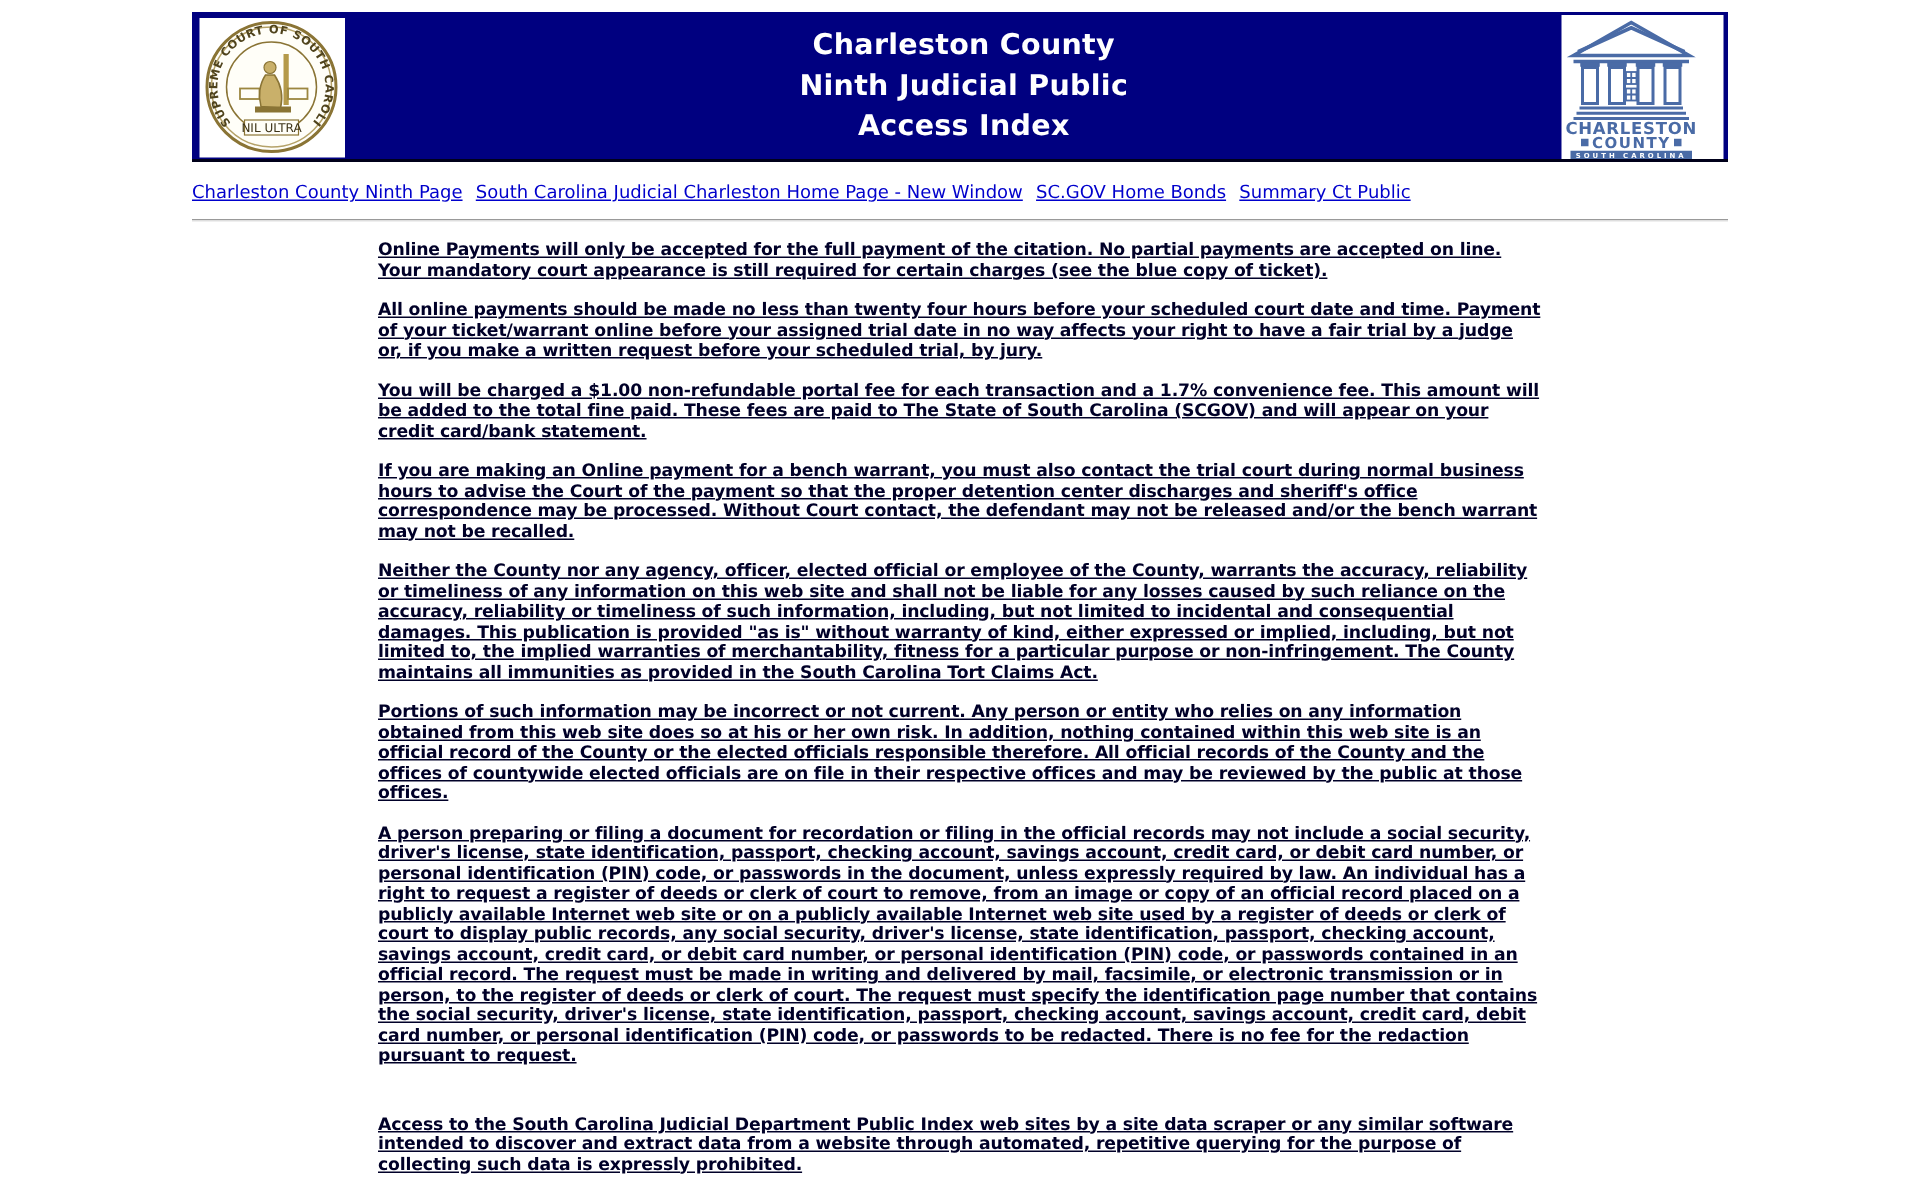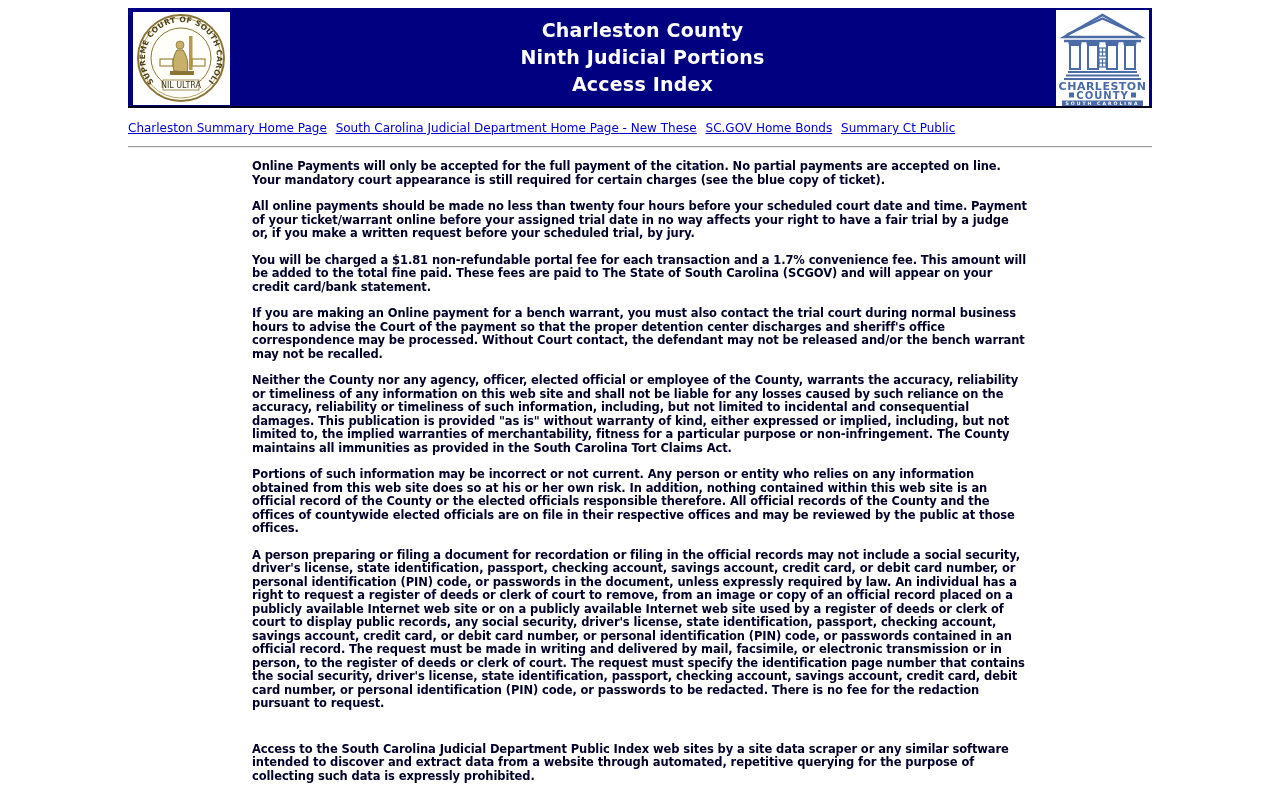--- a/index.html
+++ b/index.html
@@ -14,21 +14,21 @@
   
   .header-band {
     position: relative; height: 100px;
     background: #000080;
     border-bottom: 2px solid #00001a;
   }
   .logo-box {
     position: absolute; background: #ffffff; overflow: hidden;
   }
   .logo-left  { left: 5px;  top: 4px; width: 97px; height: 93px; }
-  .logo-right { right: 3px; top: 2px; width: 93px; height: 96px; }
+  .logo-right { right: 3px; top: 2px; width: 108px; height: 96px; }
   .title-block {
     position: absolute; left: 110px; right: 105px; top: 0; bottom: 0;
     display: flex; flex-direction: column; justify-content: center; align-items: center;
   }
   .title-line {
     color: #ffffff; font-weight: bold; font-size: 19px; line-height: 27px;
     text-align: center; letter-spacing: 0.2px;
   }
 
   
@@ -39,21 +39,21 @@
     margin: 10px 0 0 0; border: none; height: 2px;
     border-top: 1px solid #999999; border-bottom: 1px solid #efefef;
   }
 
   
   .main-text {
     width: 776px; margin: 12px auto 0 auto;
     font-size: 11.5px; font-weight: bold; line-height: 13.5px;
     color: #000028; letter-spacing: -0.1px;
   }
-  .main-text p { margin: 0 0 13px 0; }
+  .main-text p { margin: 0 0 13px 0; text-decoration: underline; }
   .main-text p.gap-lg { margin-top: 32px; }
 
   svg text { font-family: "DejaVu Sans", sans-serif; }
 </style>
 </head>
 <body>
 
 <div class="container">
 
   <div class="header-band">
@@ -76,21 +76,21 @@
           <path d="M44 38 C40 44 39 52 41 59 L54 60 C56 52 54 44 50 38 Z" fill="#c9b06a" stroke="#8a7435" stroke-width="1"></path>
           <rect x="37" y="59" width="24" height="4" fill="#8a7435"></rect>
         </g>
         <rect x="30" y="68" width="36" height="10" fill="#fffef8" stroke="#8a7435" stroke-width="0.8"></rect>
         <text x="48" y="76" text-anchor="middle" font-size="8" fill="#3d3318">NIL ULTRA</text>
       </svg>
     </div>
 
     <div class="title-block">
       <div class="title-line">Charleston County</div>
-      <div class="title-line">Ninth Judicial Portions</div>
+      <div class="title-line">Ninth Judicial Public</div>
       <div class="title-line">Access Index</div>
     </div>
 
     <div class="logo-box logo-right">
       <svg width="93" height="96" viewBox="0 0 93 96">
         <g stroke="#4a6ba6" fill="none" stroke-width="2.4">
           <path d="M 8 27 L 46.5 5 L 85 27 Z"></path>
           <path d="M 11 24.5 L 46.5 8.5 L 82 24.5"></path>
           <line x1="8" y1="31" x2="85" y2="31"></line>
         </g>
@@ -123,32 +123,32 @@
         <rect x="13" y="82.5" width="5" height="5" fill="#4a6ba6"></rect>
         <rect x="75" y="82.5" width="5" height="5" fill="#4a6ba6"></rect>
         <text x="46.5" y="88.5" text-anchor="middle" font-size="10" font-weight="bold" fill="#4a6ba6" letter-spacing="1">COUNTY</text>
         <rect x="6" y="90.5" width="81" height="5.5" fill="#4a6ba6"></rect>
         <text x="46.5" y="95" text-anchor="middle" font-size="4.6" font-weight="bold" fill="#ffffff" letter-spacing="2">SOUTH CAROLINA</text>
       </svg>
     </div>
   </div>
 
   <div class="nav-row">
-    <a href="#">Charleston Summary Home Page</a>
-    <a href="#">South Carolina Judicial Department Home Page - New These</a>
+    <a href="#">Charleston County Ninth Page</a>
+    <a href="#">South Carolina Judicial Charleston Home Page - New Window</a>
     <a href="#">SC.GOV Home Bonds</a>
     <a href="#">Summary Ct Public</a>
   </div>
 
   <hr class="divider">
 
   <div class="main-text">
     <p>Online Payments will only be accepted for the full payment of the citation. No partial payments are accepted on line. Your mandatory court appearance is still required for certain charges (see the blue copy of ticket).</p>
     <p>All online payments should be made no less than twenty four hours before your scheduled court date and time. Payment of your ticket/warrant online before your assigned trial date in no way affects your right to have a fair trial by a judge or, if you make a written request before your scheduled trial, by jury.</p>
-    <p>You will be charged a $1.81 non-refundable portal fee for each transaction and a 1.7% convenience fee. This amount will be added to the total fine paid. These fees are paid to The State of South Carolina (SCGOV) and will appear on your credit card/bank statement.</p>
+    <p>You will be charged a $1.00 non-refundable portal fee for each transaction and a 1.7% convenience fee. This amount will be added to the total fine paid. These fees are paid to The State of South Carolina (SCGOV) and will appear on your credit card/bank statement.</p>
     <p>If you are making an Online payment for a bench warrant, you must also contact the trial court during normal business hours to advise the Court of the payment so that the proper detention center discharges and sheriff's office correspondence may be processed. Without Court contact, the defendant may not be released and/or the bench warrant may not be recalled.</p>
     <p>Neither the County nor any agency, officer, elected official or employee of the County, warrants the accuracy, reliability or timeliness of any information on this web site and shall not be liable for any losses caused by such reliance on the accuracy, reliability or timeliness of such information, including, but not limited to incidental and consequential damages. This publication is provided "as is" without warranty of kind, either expressed or implied, including, but not limited to, the implied warranties of merchantability, fitness for a particular purpose or non-infringement. The County maintains all immunities as provided in the South Carolina Tort Claims Act.</p>
     <p>Portions of such information may be incorrect or not current. Any person or entity who relies on any information obtained from this web site does so at his or her own risk. In addition, nothing contained within this web site is an official record of the County or the elected officials responsible therefore. All official records of the County and the offices of countywide elected officials are on file in their respective offices and may be reviewed by the public at those offices.</p>
     <p>A person preparing or filing a document for recordation or filing in the official records may not include a social security, driver's license, state identification, passport, checking account, savings account, credit card, or debit card number, or personal identification (PIN) code, or passwords in the document, unless expressly required by law. An individual has a right to request a register of deeds or clerk of court to remove, from an image or copy of an official record placed on a publicly available Internet web site or on a publicly available Internet web site used by a register of deeds or clerk of court to display public records, any social security, driver's license, state identification, passport, checking account, savings account, credit card, or debit card number, or personal identification (PIN) code, or passwords contained in an official record. The request must be made in writing and delivered by mail, facsimile, or electronic transmission or in person, to the register of deeds or clerk of court. The request must specify the identification page number that contains the social security, driver's license, state identification, passport, checking account, savings account, credit card, debit card number, or personal identification (PIN) code, or passwords to be redacted. There is no fee for the redaction pursuant to request.</p>
     <p class="gap-lg">Access to the South Carolina Judicial Department Public Index web sites by a site data scraper or any similar software intended to discover and extract data from a website through automated, repetitive querying for the purpose of collecting such data is expressly prohibited.</p>
 
   </div>
 
 </div>
 

